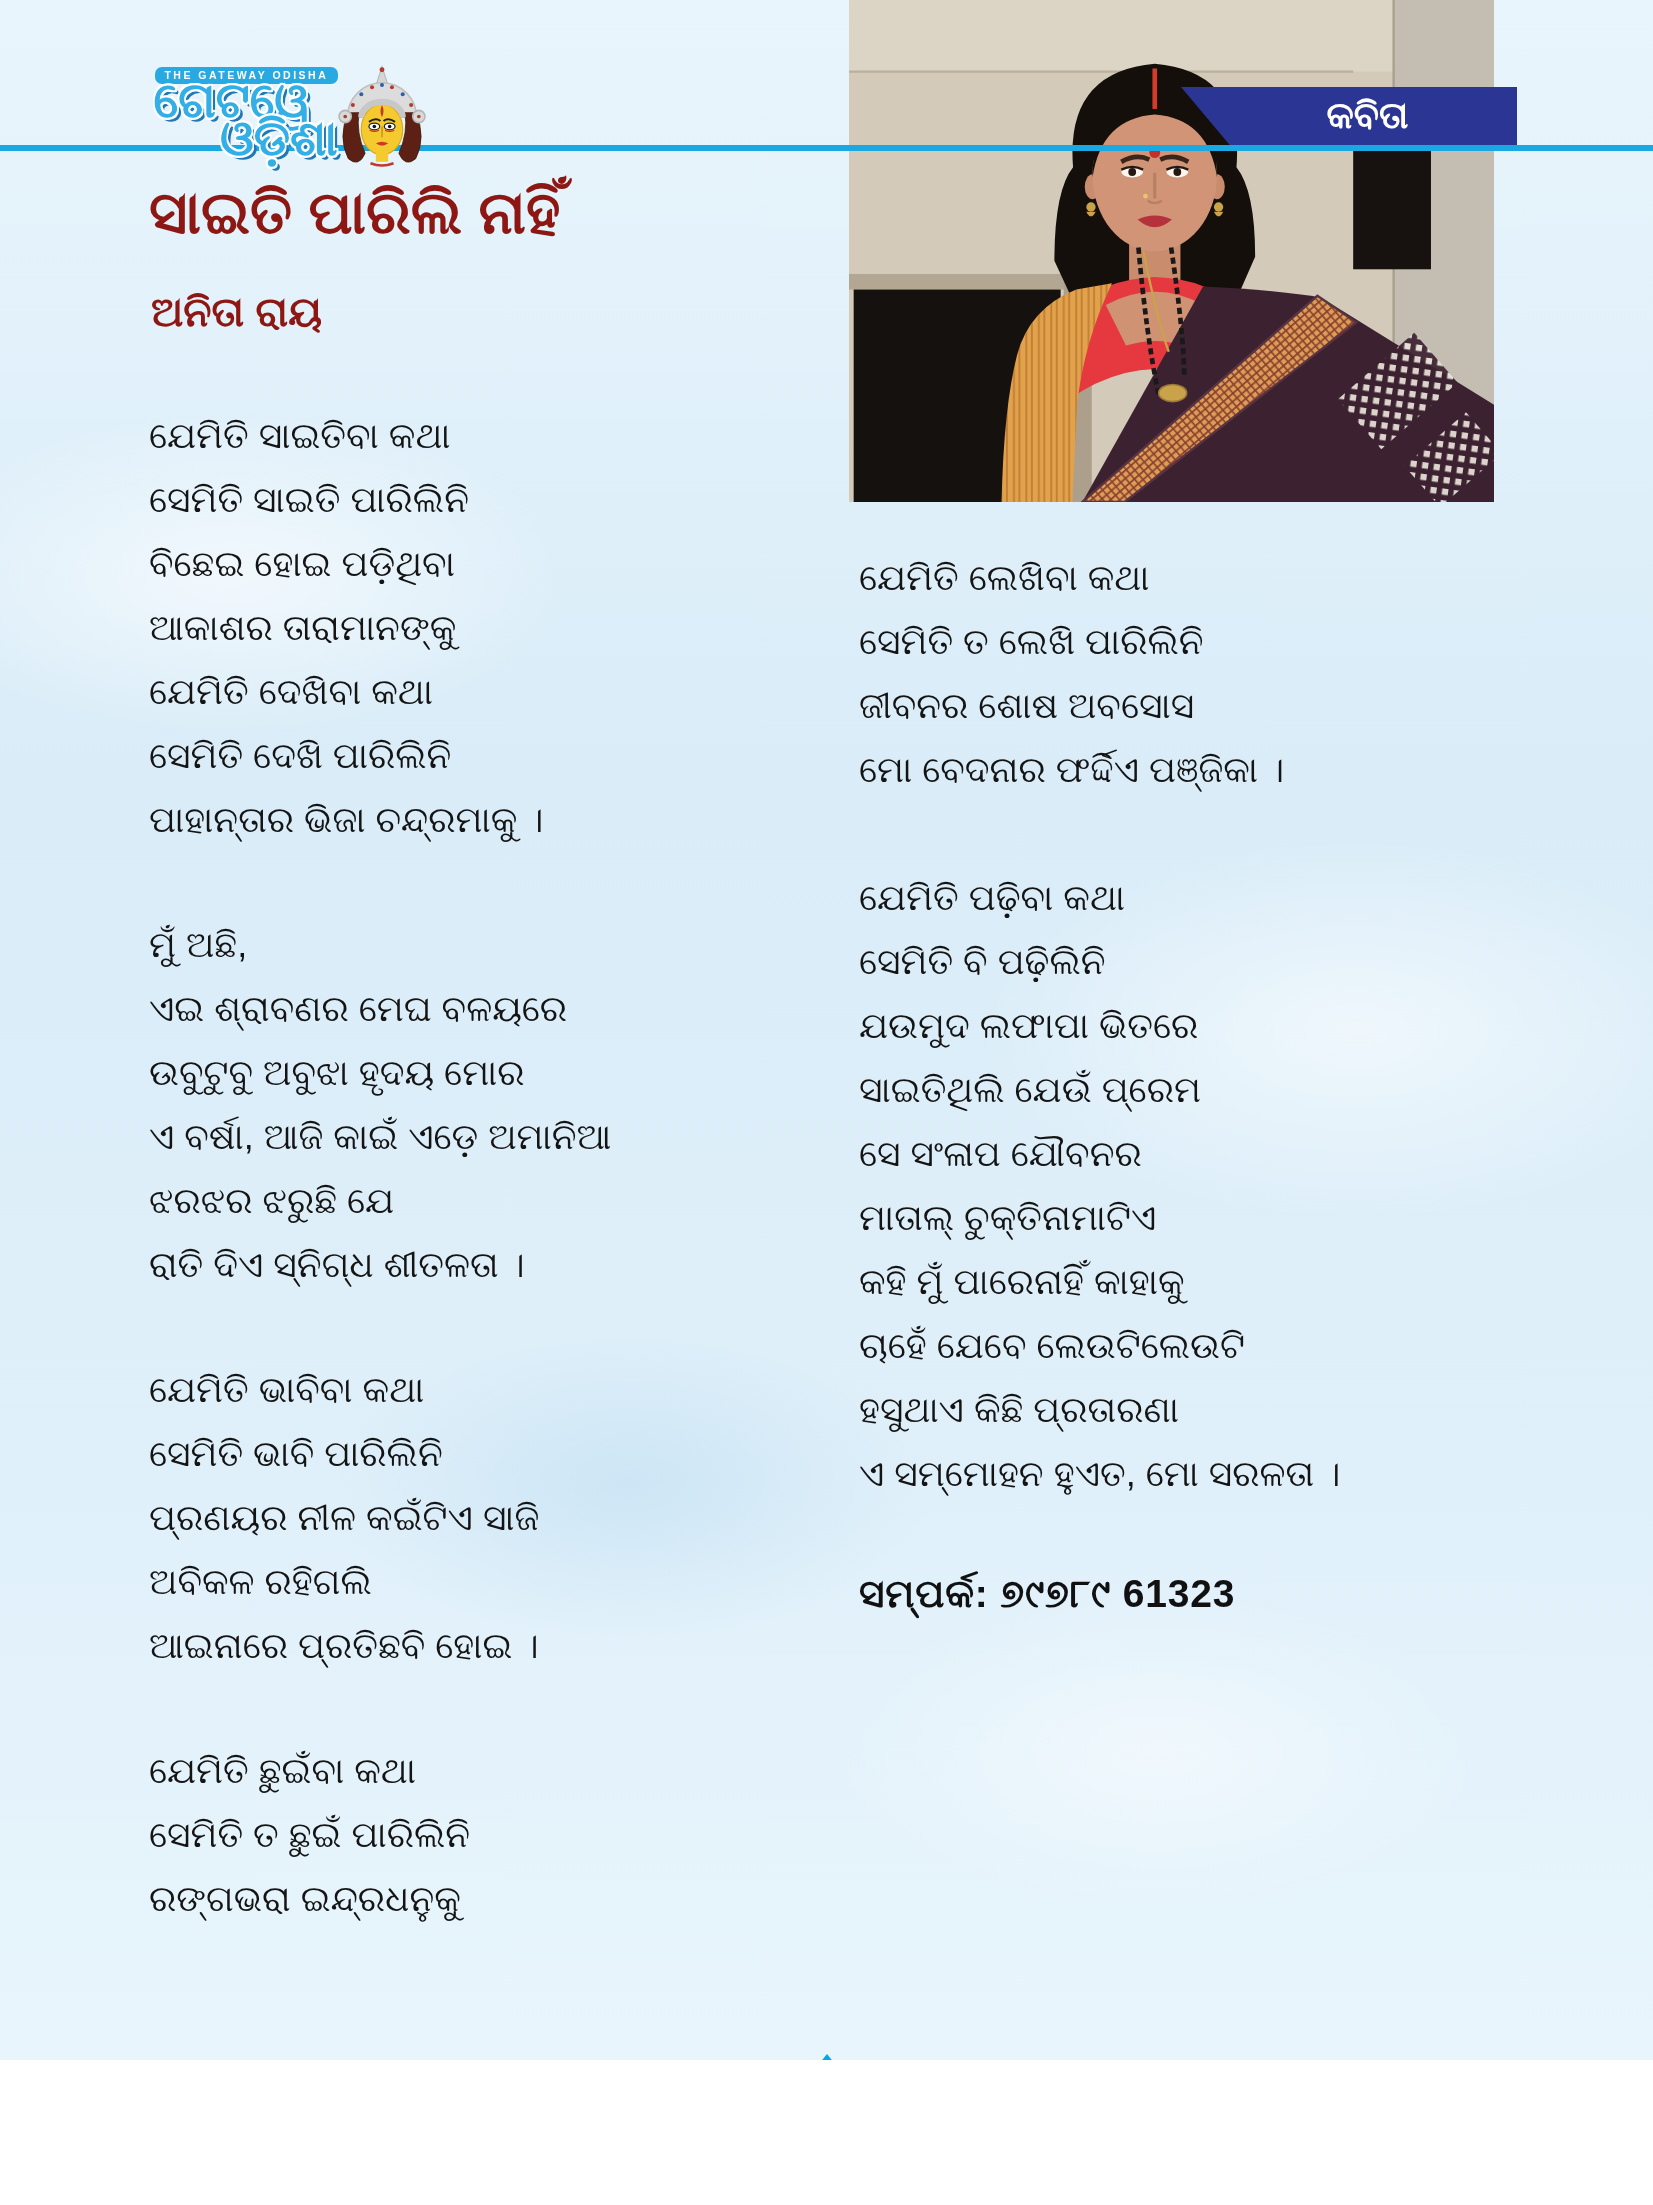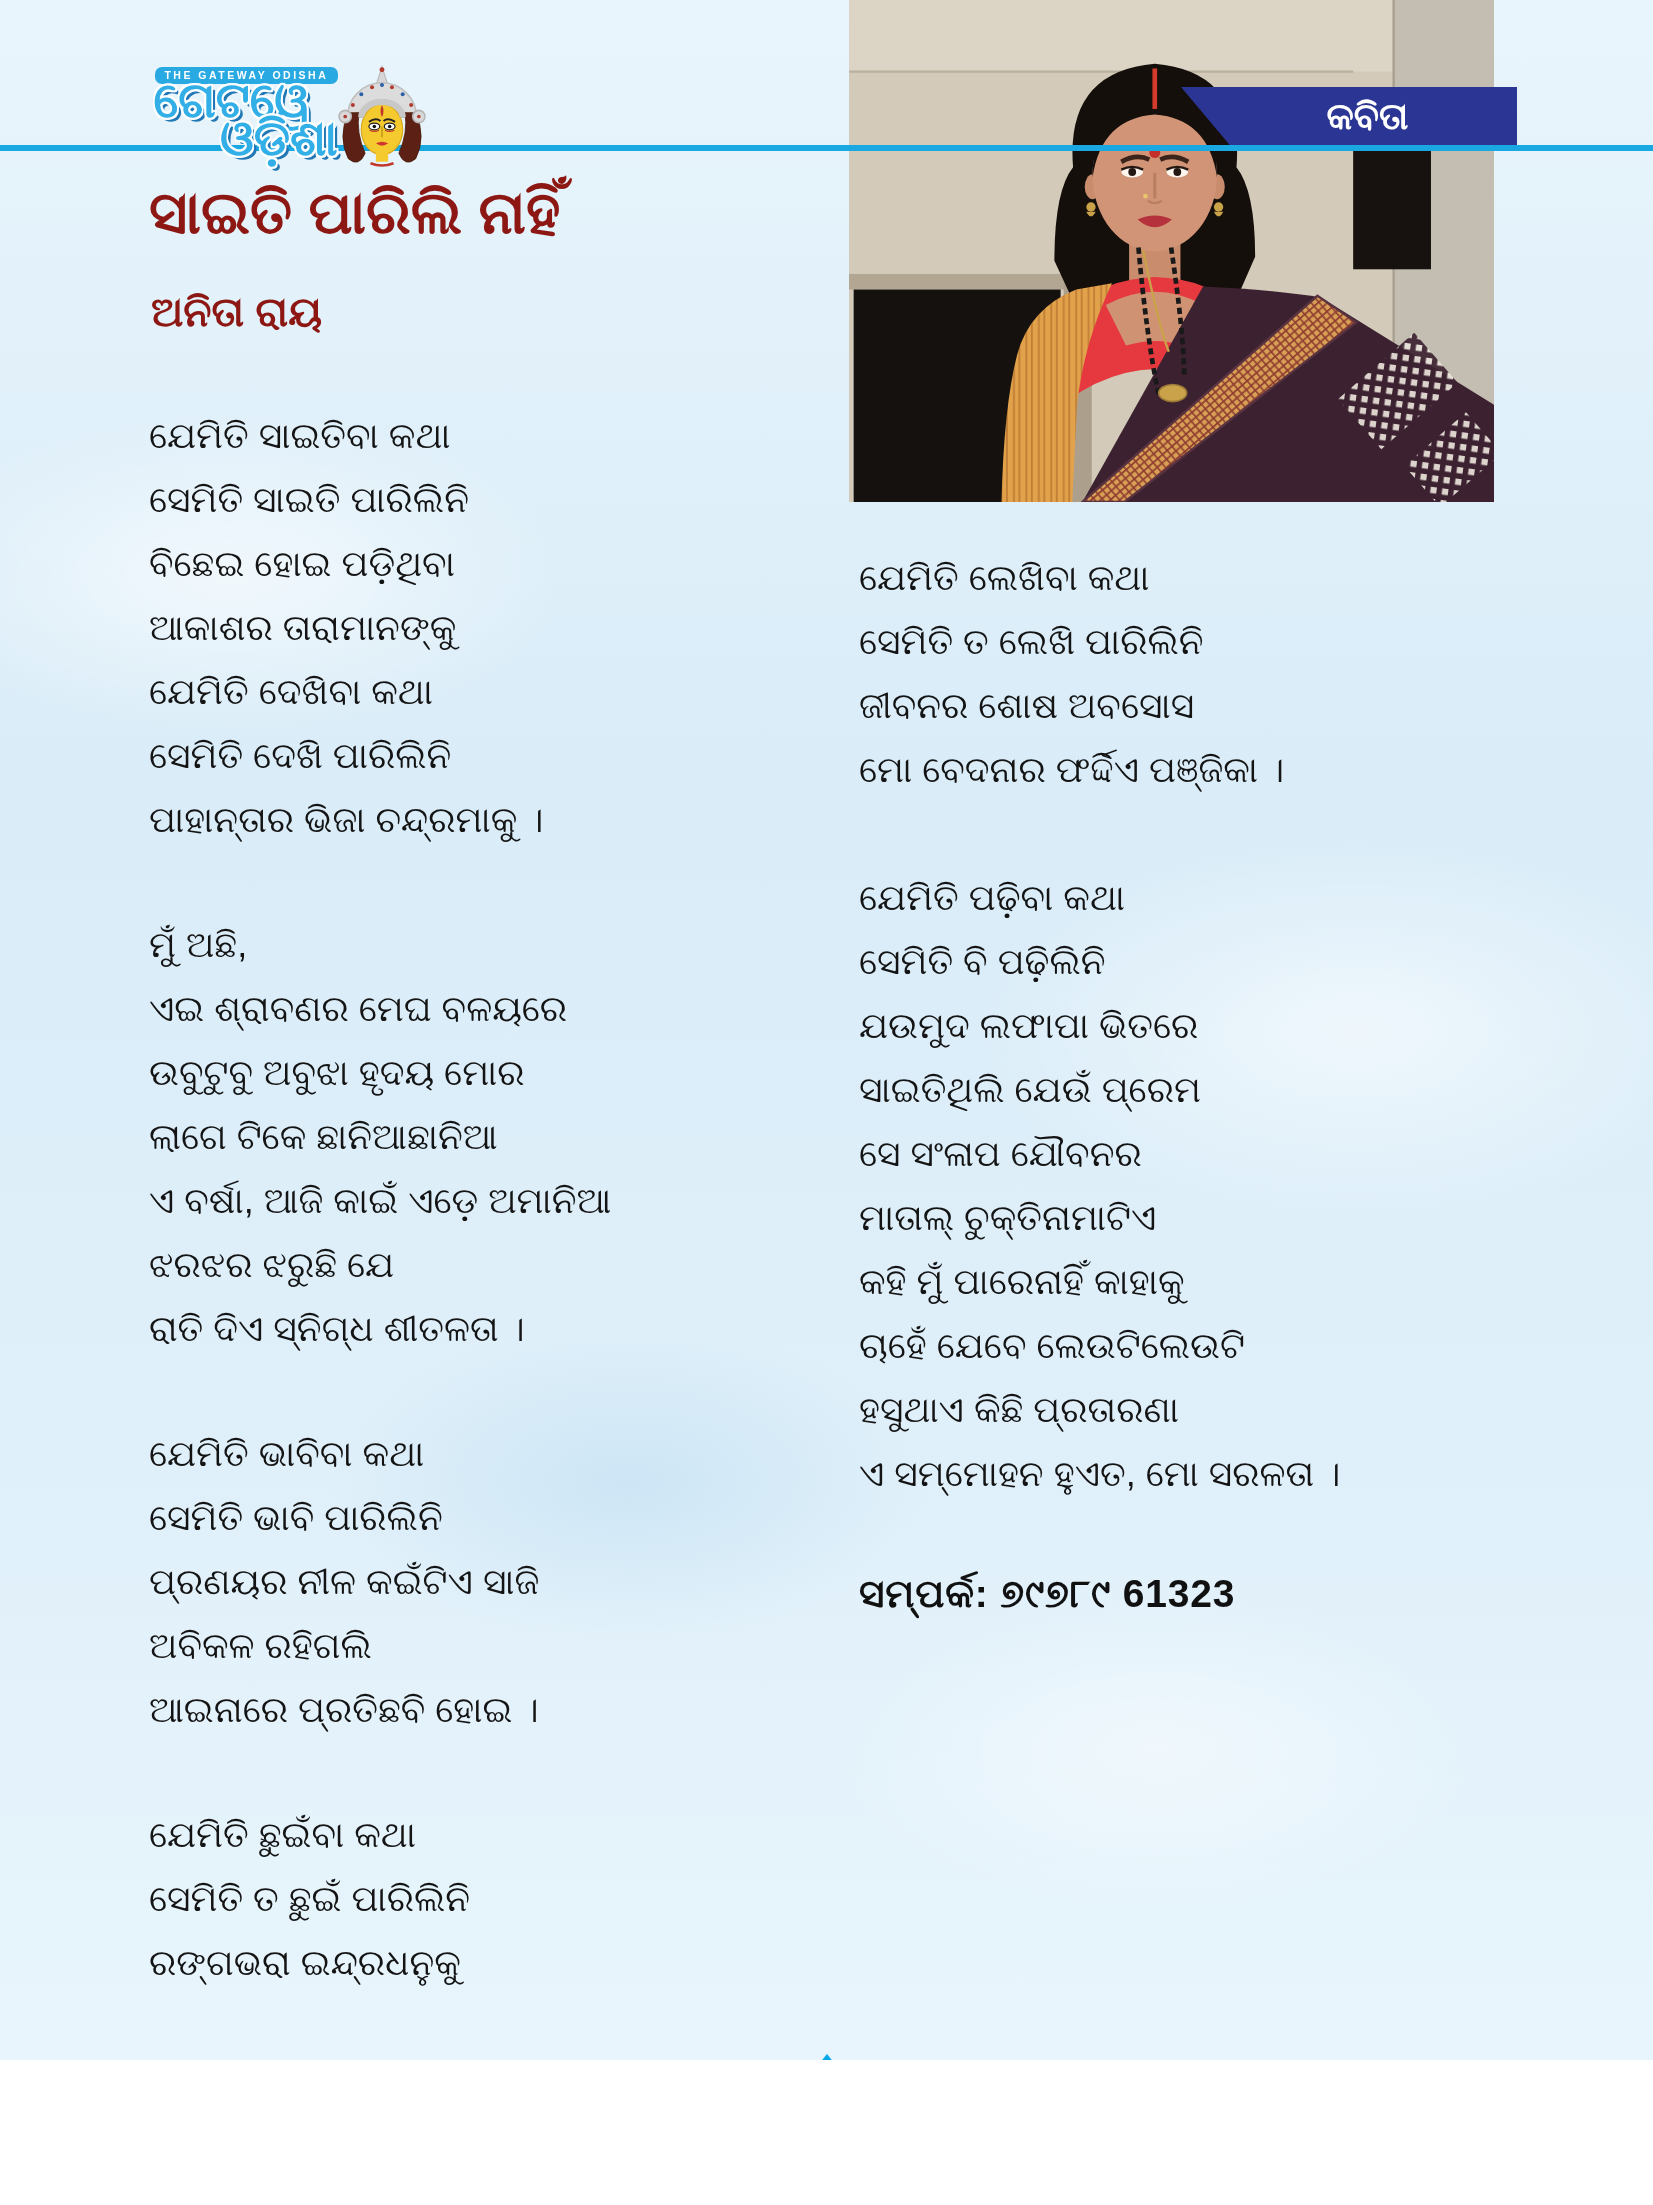--- a/index.html
+++ b/index.html
@@ -26,21 +26,21 @@
   .durga{position:absolute;left:336px;top:65px;z-index:4;}
 
   
   .photo{position:absolute;left:849px;top:0;width:645px;height:502px;z-index:1;overflow:hidden;}
   .photo svg{display:block;}
 
   
   .badge{position:absolute;left:1181px;top:87px;width:336px;height:58px;background:#2b3594;
     z-index:4;clip-path:polygon(0 0,100% 0,100% 100%,14.5% 100%);
     display:flex;align-items:center;justify-content:center;}
-  .badge span{color:#fff;font-size:37px;font-weight:bold;padding-left:37px;font-family:Liberation Serif, serif;}
+  .badge span{color:#fff;font-size:37px;font-weight:bold;padding-left:37px;}
 
   
   .title{position:absolute;left:149px;top:179px;margin:0;font-size:59px;font-weight:800;
     color:#8c1713;white-space:nowrap;z-index:2;}
   .author{position:absolute;left:151px;top:289px;font-size:41px;font-weight:700;color:#8c1713;
     white-space:nowrap;z-index:2;}
   .col{position:absolute;z-index:2;}
   .col.left{left:149px;top:404px;width:700px;}
   .col.right{left:859px;top:546px;width:762px;}
   .stanza{margin-bottom:61px;}
@@ -181,21 +181,20 @@
         <div class="poem-line">ବିଛେଇ ହୋଇ ପଡ଼ିଥିବା</div>
         <div class="poem-line">ଆକାଶର ତାରାମାନଙ୍କୁ</div>
         <div class="poem-line">ଯେମିତି ଦେଖିବା କଥା</div>
         <div class="poem-line">ସେମିତି ଦେଖି ପାରିଲିନି</div>
         <div class="poem-line">ପାହାନ୍ତାର ଭିଜା ଚନ୍ଦ୍ରମାକୁ ।</div>
       </div>
       <div class="stanza">
         <div class="poem-line">ମୁଁ ଅଛି,</div>
         <div class="poem-line">ଏଇ ଶ୍ରାବଣର ମେଘ ବଳୟରେ</div>
         <div class="poem-line">ଉବୁଟୁବୁ ଅବୁଝା ହୃଦୟ ମୋର</div>
-        <div class="poem-line">ଲାଗେ ଟିକେ ଛାନିଆଛାନିଆ</div>
         <div class="poem-line">ଏ ବର୍ଷା, ଆଜି କାଇଁ ଏଡ଼େ ଅମାନିଆ</div>
         <div class="poem-line">ଝରଝର ଝରୁଛି ଯେ</div>
         <div class="poem-line">ରାତି ଦିଏ ସ୍ନିଗ୍ଧ ଶୀତଳତା ।</div>
       </div>
       <div class="stanza">
         <div class="poem-line">ଯେମିତି ଭାବିବା କଥା</div>
         <div class="poem-line">ସେମିତି ଭାବି ପାରିଲିନି</div>
         <div class="poem-line">ପ୍ରଣୟର ନୀଳ କଇଁଟିଏ ସାଜି</div>
         <div class="poem-line">ଅବିକଳ ରହିଗଲି</div>
         <div class="poem-line">ଆଇନାରେ ପ୍ରତିଛବି ହୋଇ ।</div>

